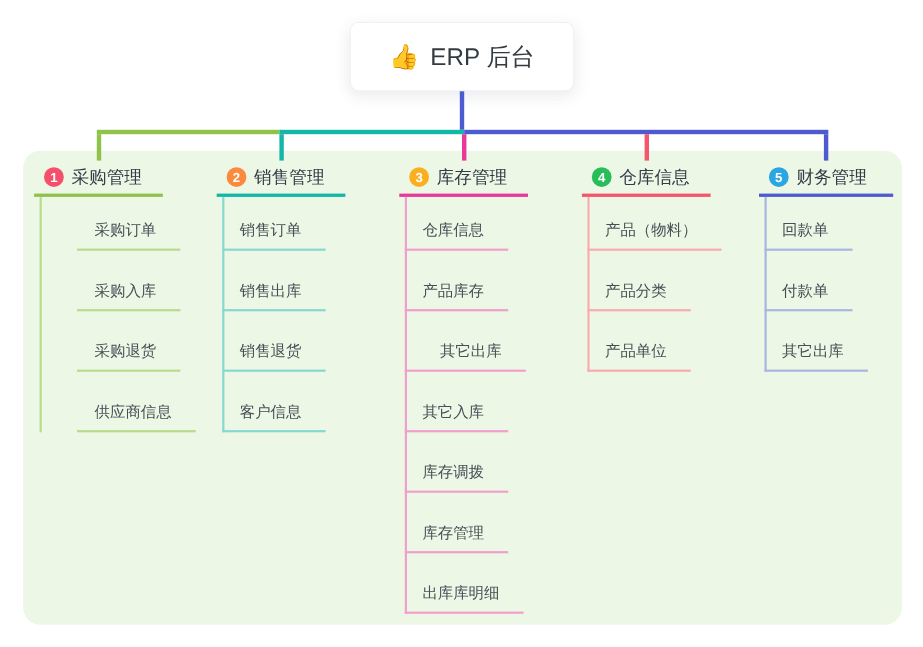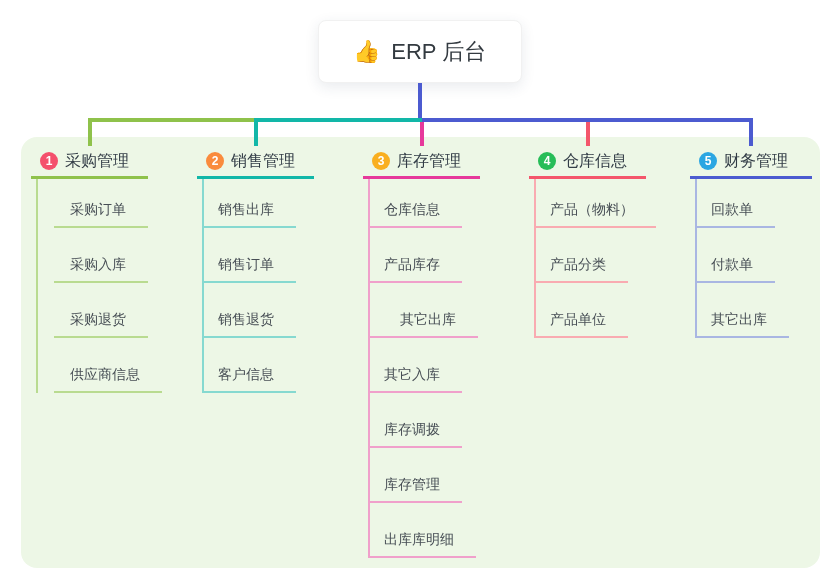--- a/index.html
+++ b/index.html
@@ -61,45 +61,45 @@
     <div class="cline" style="left: 87.5px; top: 122px; width: 4px; height: 24px; background: rgb(143, 194, 75);"></div>
     <div class="cline" style="left: 253.5px; top: 122px; width: 4px; height: 24px; background: rgb(18, 183, 168);"></div>
     <div class="cline" style="left: 419.5px; top: 122px; width: 4px; height: 24px; background: rgb(230, 57, 155);"></div>
     <div class="cline" style="left: 585.5px; top: 122px; width: 4px; height: 24px; background: rgb(244, 86, 107);"></div>
     <div class="cline" style="left: 749px; top: 122px; width: 4px; height: 24px; background: rgb(76, 91, 208);"></div>
     <div class="branch-header" style="left: 31px; width: 117px; border-bottom: 3px solid rgb(143, 194, 75);">
       <span class="badge" style="background: rgb(244, 80, 108);">1</span>
       <span>采购管理</span>
     </div>
     <div class="vline" style="left: 36px; top: 179px; height: 214px; background: rgb(185, 219, 144);"></div>
-    <div class="children" style="left: 32px; padding-left: 22px;">
+    <div class="children" style="left: 48px; padding-left: 22px;">
       <div class="child-row" style="border-bottom: 2px solid rgb(185, 219, 144);">
         <span>采购订单</span>
       </div>
       <div class="child-row" style="border-bottom: 2px solid rgb(185, 219, 144);">
         <span>采购入库</span>
       </div>
       <div class="child-row" style="border-bottom: 2px solid rgb(185, 219, 144);">
         <span>采购退货</span>
       </div>
       <div class="child-row" style="border-bottom: 2px solid rgb(185, 219, 144);">
         <span>供应商信息</span>
       </div>
     </div>
     <div class="branch-header" style="left: 197px; width: 117px; border-bottom: 3px solid rgb(18, 183, 168);">
       <span class="badge" style="background: rgb(250, 139, 61);">2</span>
       <span>销售管理</span>
     </div>
     <div class="vline" style="left: 202px; top: 179px; height: 214px; background: rgb(134, 217, 208);"></div>
     <div class="children" style="left: 202px;">
       <div class="child-row" style="border-bottom: 2px solid rgb(134, 217, 208);">
-        <span>销售出库</span>
+        <span>销售订单</span>
       </div>
       <div class="child-row" style="border-bottom: 2px solid rgb(134, 217, 208);">
-        <span>销售订单</span>
+        <span>销售出库</span>
       </div>
       <div class="child-row" style="border-bottom: 2px solid rgb(134, 217, 208);">
         <span>销售退货</span>
       </div>
       <div class="child-row" style="border-bottom: 2px solid rgb(134, 217, 208);">
         <span>客户信息</span>
       </div>
     </div>
     <div class="branch-header" style="left: 363px; width: 117px; border-bottom: 3px solid rgb(230, 57, 155);">
       <span class="badge" style="background: rgb(249, 175, 32);">3</span>

